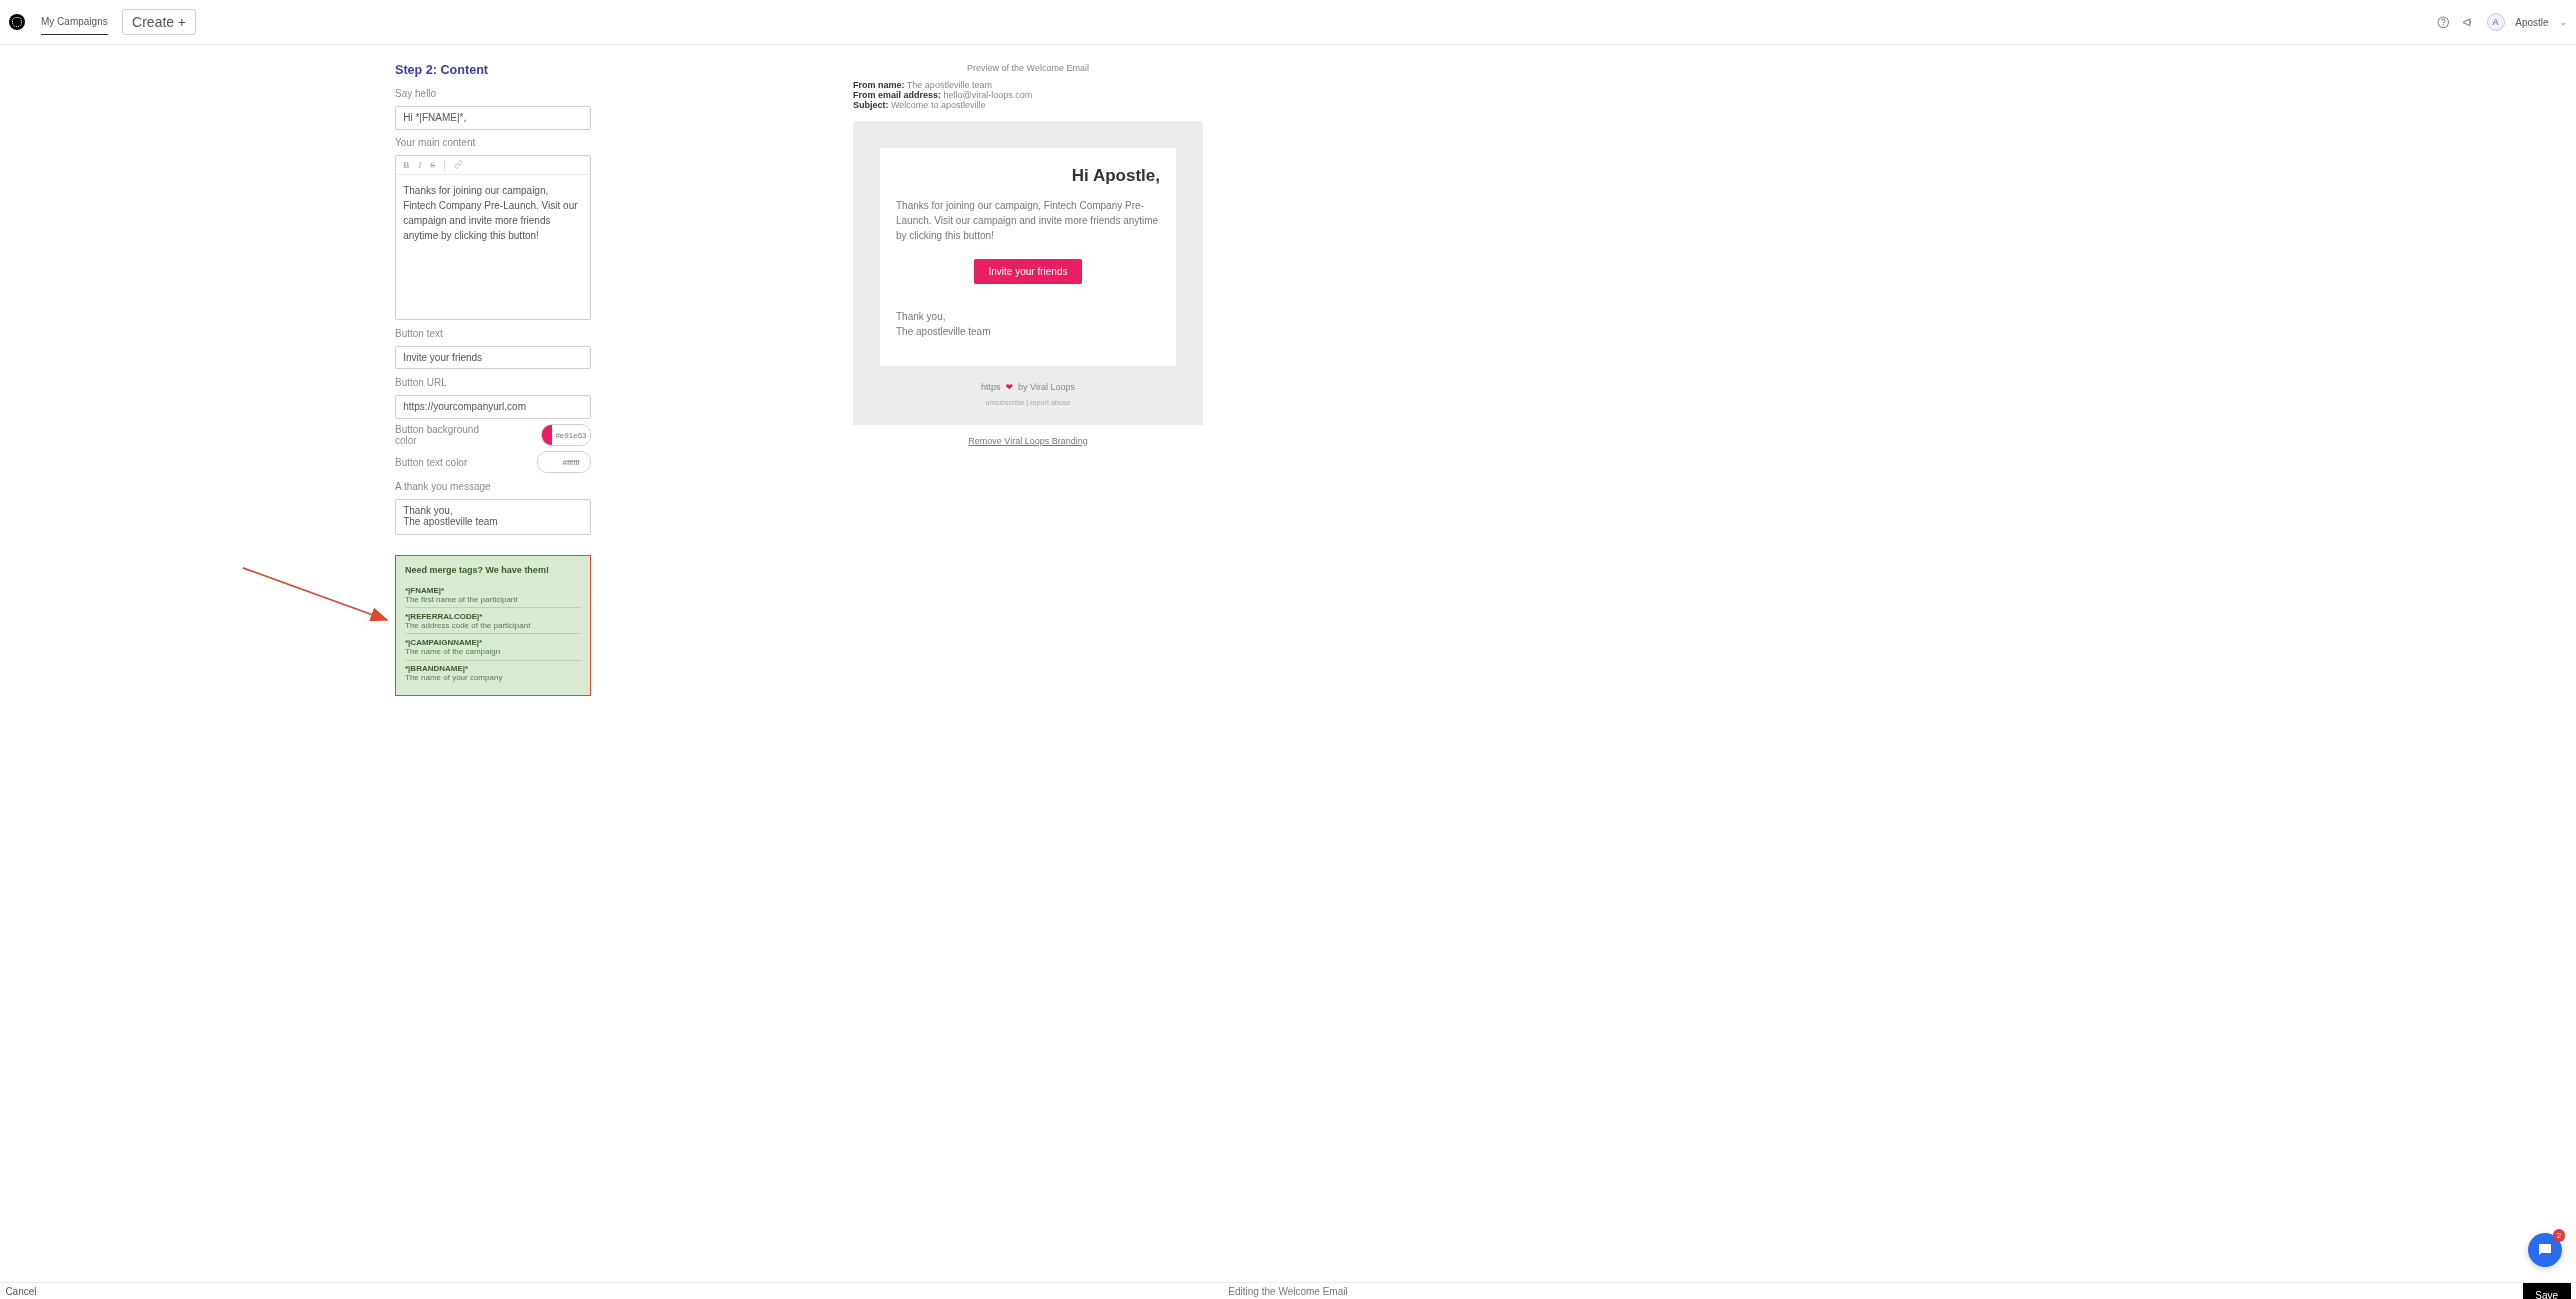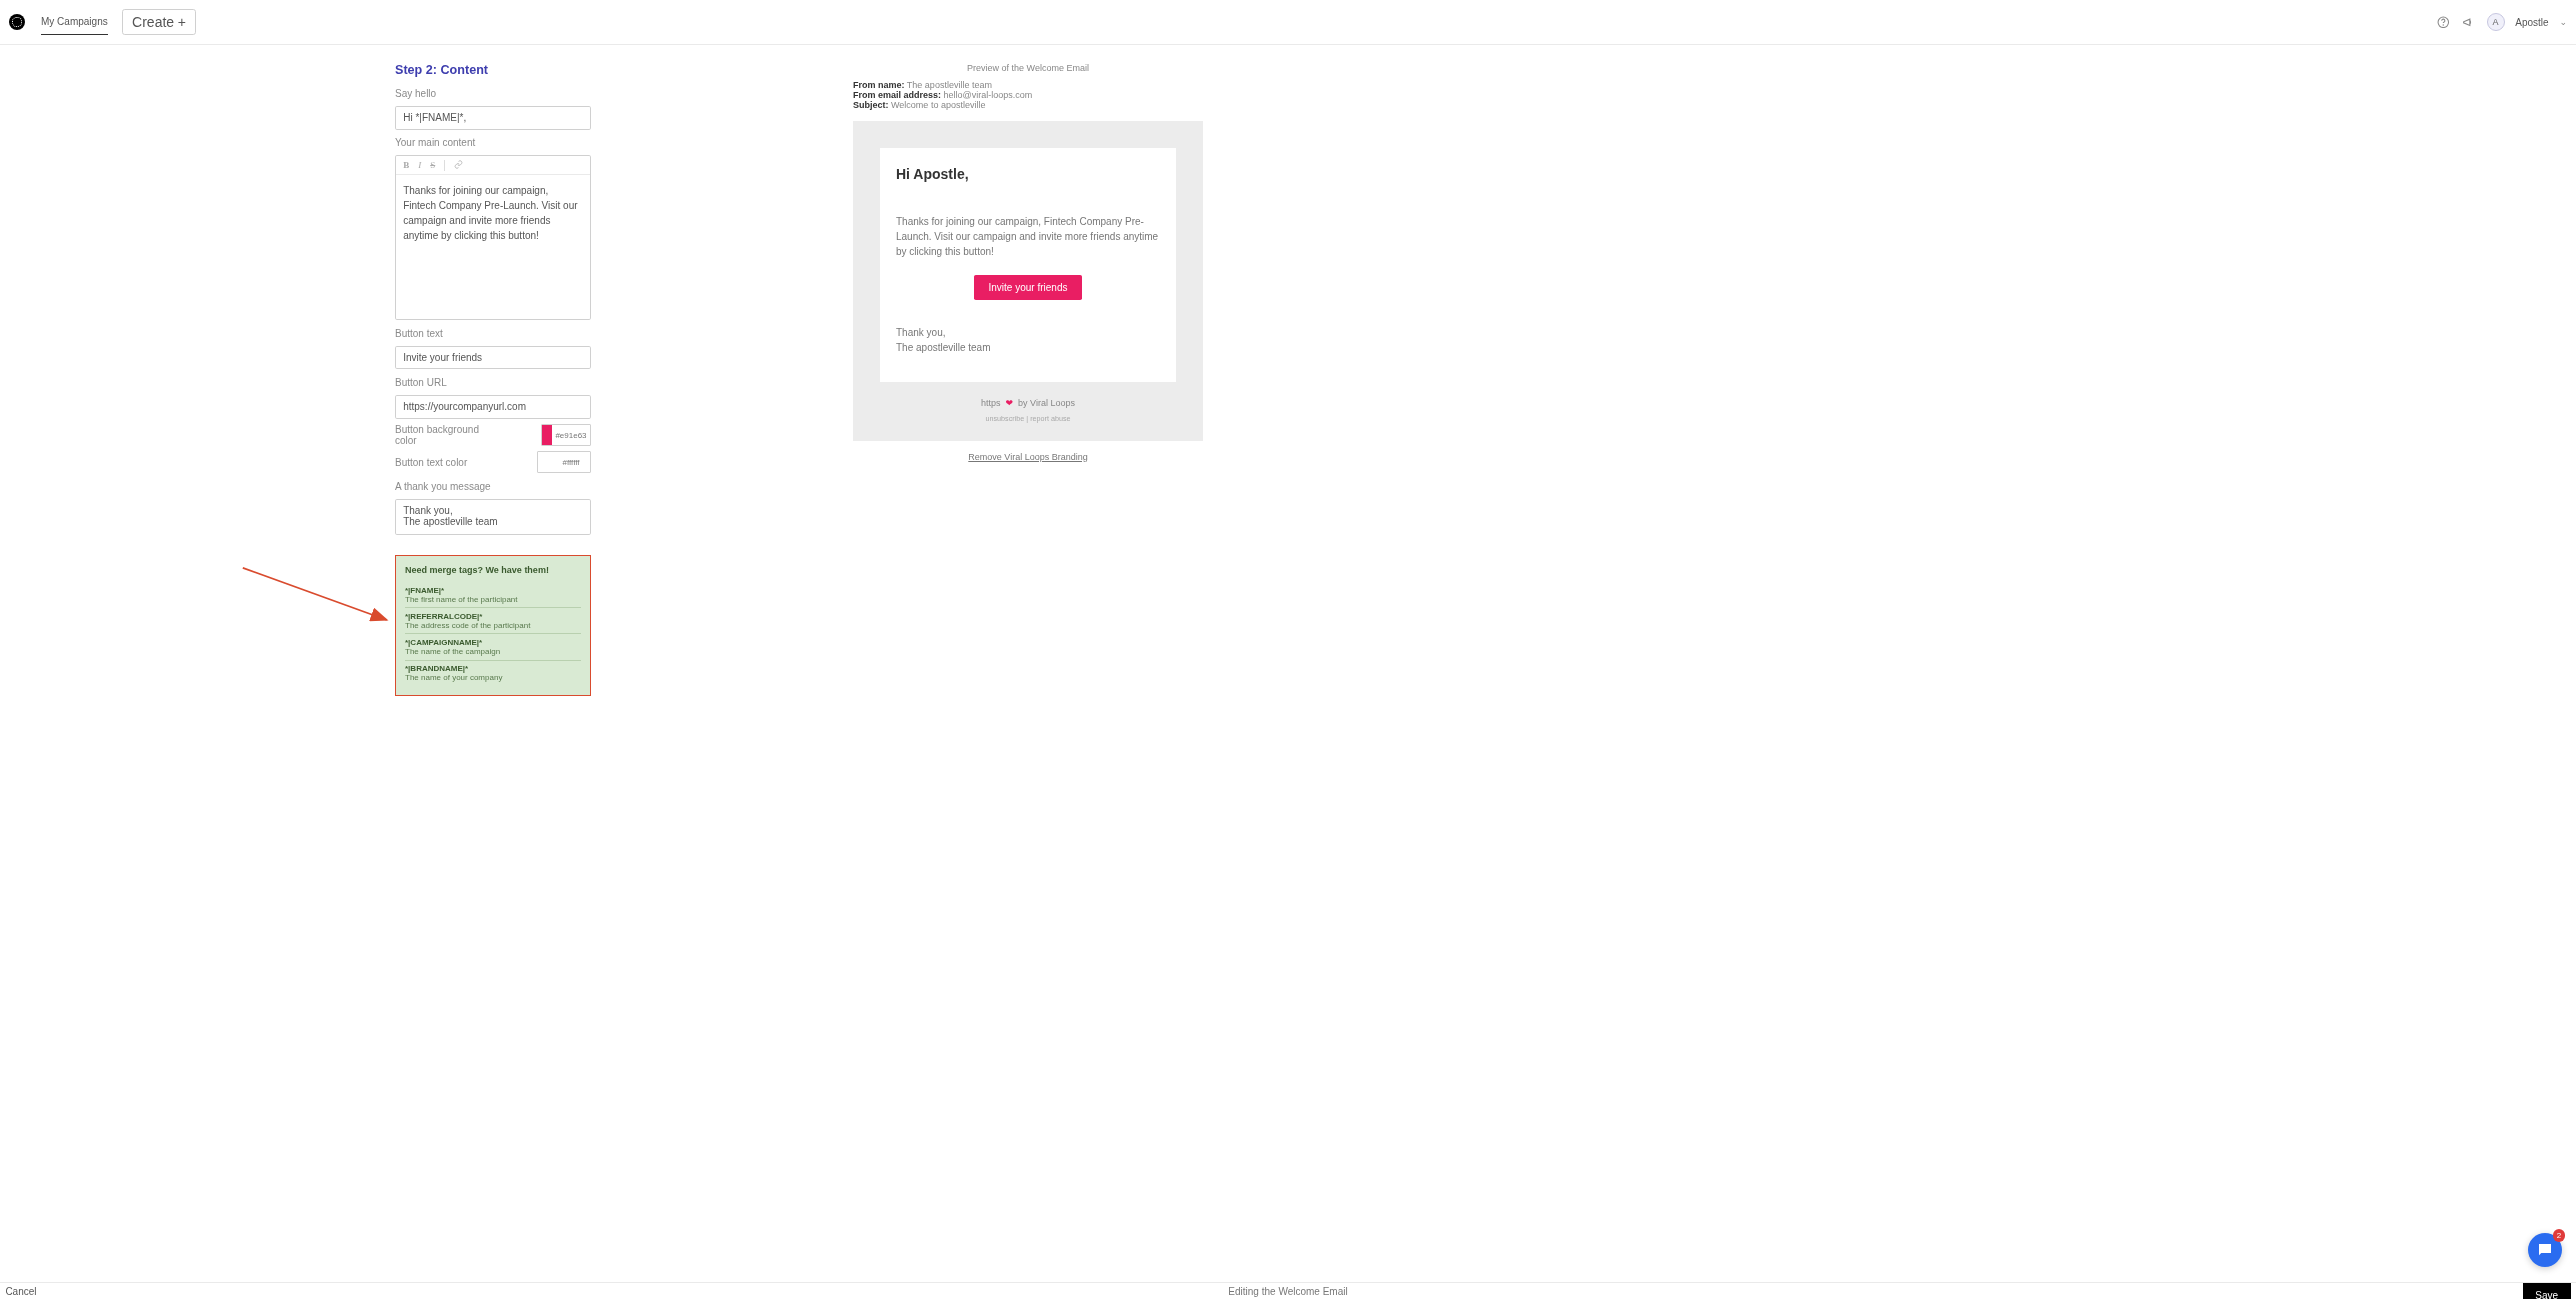--- a/index.html
+++ b/index.html
@@ -155,21 +155,21 @@
     .color-row {
       display: flex;
       align-items: center;
       width: 196px;
       justify-content: space-between;
       margin-top: 5.4px;
     }
     .color-picker {
       display: flex;
       border: 0.9px solid #d0d0d0;
-      border-radius: 1px;
+      border-radius: 10px;
       overflow: hidden;
       margin-left: 46px;
     }
     .color-swatch {
       width: 14.4px;
       height: 20px;
     }
     .color-input {
       width: 38px;
       text-align: center;
@@ -228,23 +228,24 @@
       background: #ececec;
       padding: 27px 27px 18px;
       margin-top: 10.8px;
     }
     .email-body {
       background: #fff;
       padding: 18px 16px 27px;
     }
     .email-greeting {
       font-weight: 600;
-      font-size: 14px;
+      font-size: 17px;
       color: #333;
-      margin-bottom: 32px;
+      margin-bottom: 12px;
+      text-align: right;
     }
     .email-text {
       font-size: 10px;
       color: #777;
       line-height: 1.5;
       margin-bottom: 16px;
     }
     .cta-wrap { text-align: center; margin-bottom: 25px; }
     .cta-btn {
       background: #e91e63;

